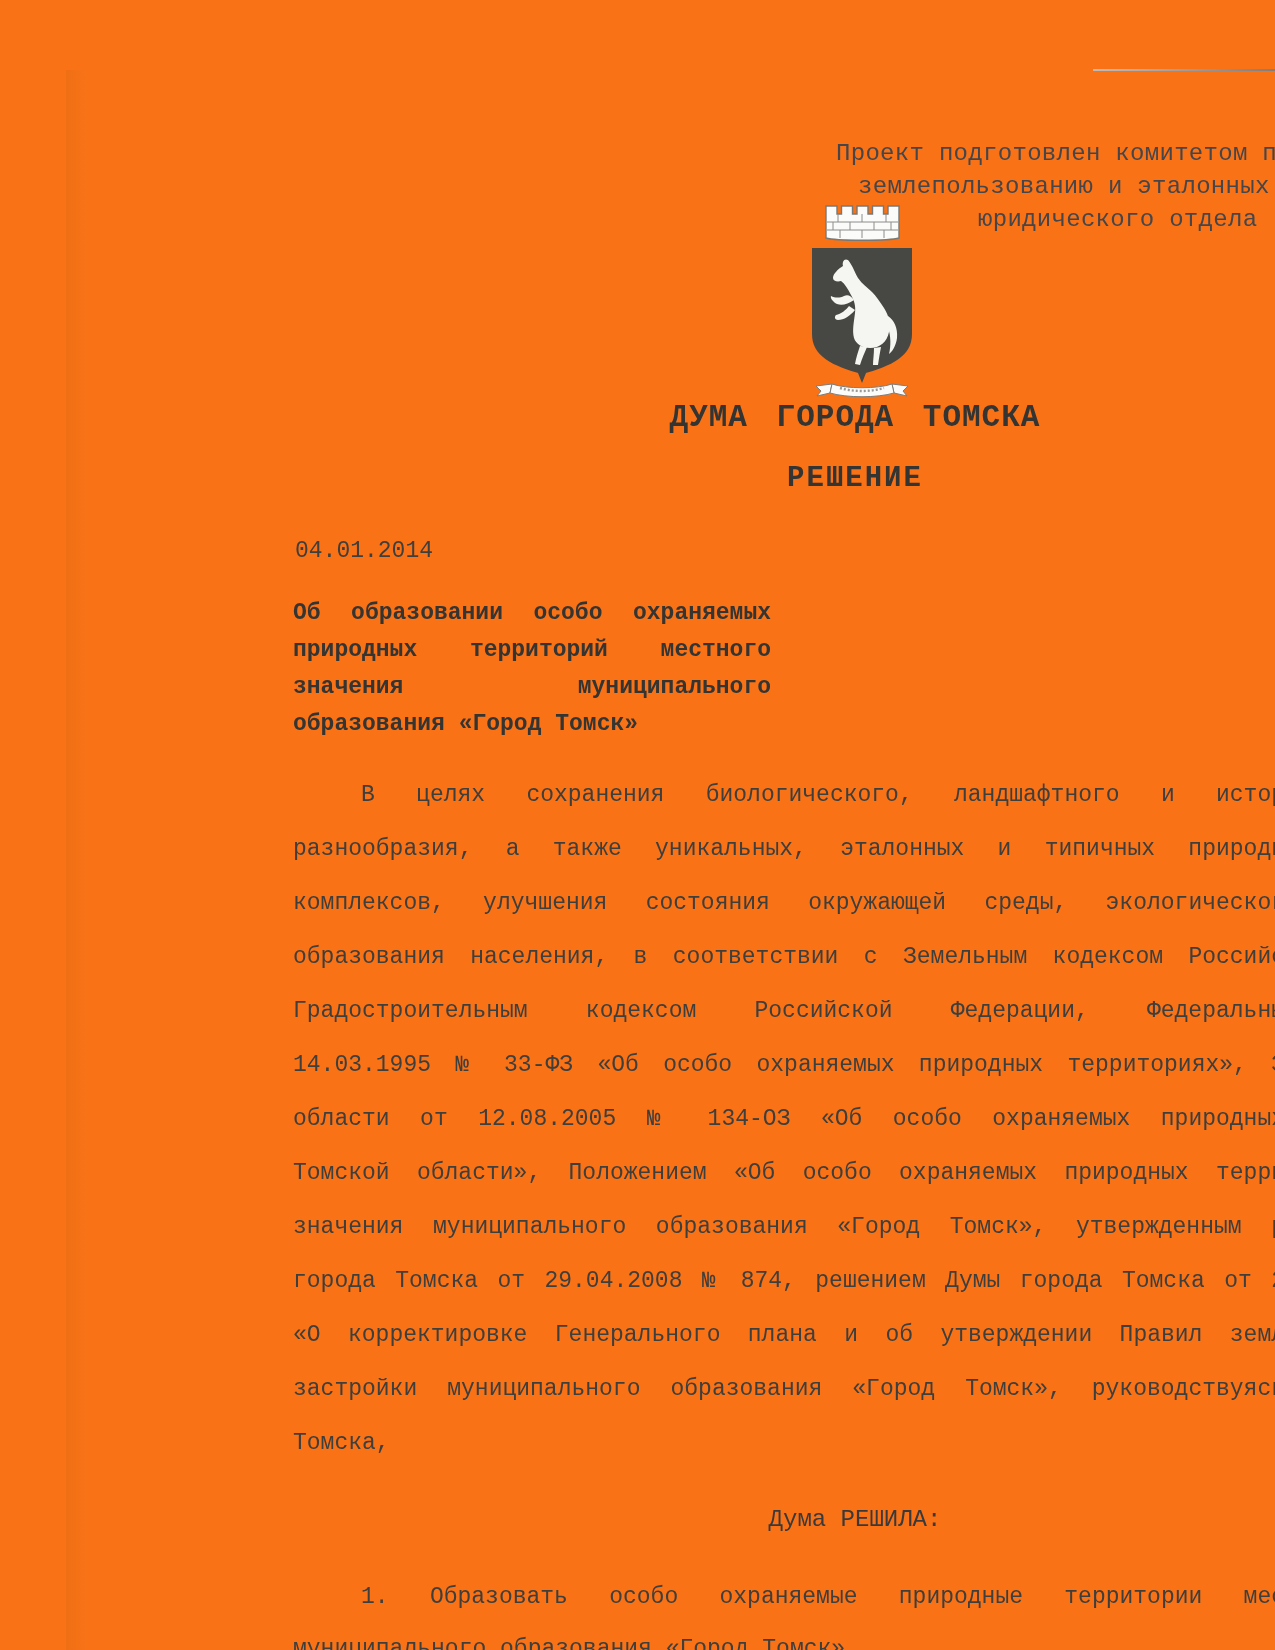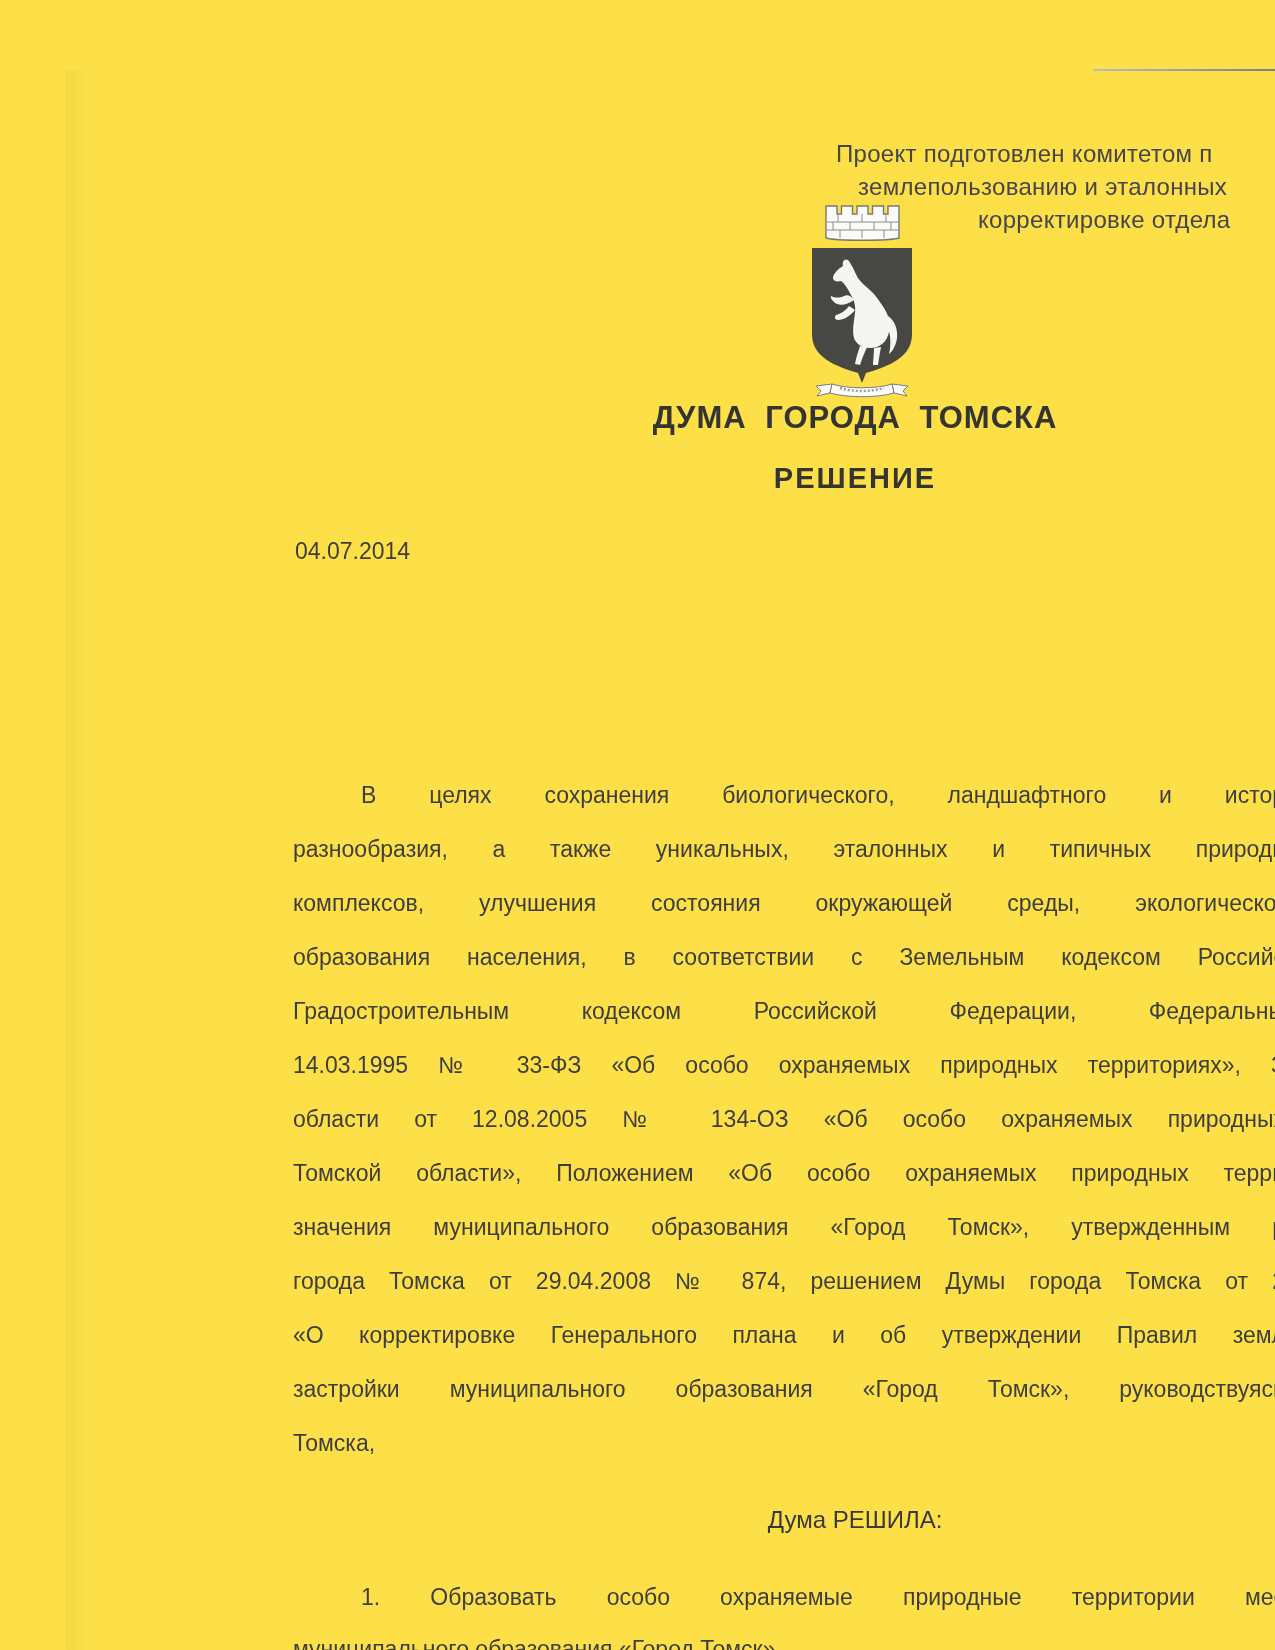--- a/index.html
+++ b/index.html
@@ -1,21 +1,21 @@
 <!DOCTYPE html>
 <html><head>
 <meta charset="utf-8">
 <style>
   html,body{margin:0;padding:0;background:#ffffff;}
   .page{
     position:relative;
     width:1275px;height:1650px;
-    background:#fde047;
+    background:#f97316;
     overflow:hidden;
-    font-family:Liberation Sans, sans-serif;
+    font-family:Liberation Mono, monospace;
     color:#3e3e3c;
   }
   
   .left-streak{position:absolute;left:66px;top:70px;width:22px;height:1580px;
     background:linear-gradient(90deg,rgba(0,0,0,0.04),rgba(0,0,0,0));}
   .top-line{position:absolute;top:69px;left:1093px;width:182px;height:2px;
     background:linear-gradient(90deg,#bdbdbd,#7e7e7e);}
   
   .note-line{position:absolute;white-space:nowrap;font-size:24px;letter-spacing:.3px;color:#45454a;}
   .note-l1{left:836px;top:140px;}
@@ -51,21 +51,21 @@
 <body>
 
 <div class="page">
 
   <div class="left-streak"></div>
   <div class="top-line"></div>
 
   <div class="note">
     <div class="note-line note-l1">Проект подготовлен комитетом п</div>
     <div class="note-line note-l2">землепользованию и эталонных</div>
-    <div class="note-line note-l3">корректировке отдела</div>
+    <div class="note-line note-l3">юридического отдела</div>
   </div>
 
   <svg class="emblem" viewBox="0 0 145 205">
     <g>
       <path d="M34 42 L34 18 L34 10 L45 10 L45 18 L49.5 18 L49.5 10 L60.5 10 L60.5 18 L65 18 L65 10 L76 10 L76 18 L80.5 18 L80.5 10 L91.5 10 L91.5 18 L96 18 L96 10 L107 10 L107 42 C97 45 44 45 34 42 Z" fill="#fbfbfa" stroke="#787876" stroke-width="1.4"></path>
       <path d="M35 26 H106 M35 34 H106 M46 18 V26 M70 18 V26 M94 18 V26 M41 26 V34 M58 26 V34 M82 26 V34 M99 26 V34 M48 34 V42 M70 34 V42 M92 34 V42" fill="none" stroke="#8c8c8a" stroke-width="1"></path>
     </g>
     <g>
       <path d="M20 52 H120 V138 C120 160 100 170 70 178 C40 170 20 160 20 138 Z" fill="#474744"></path>
       <path d="M66 177 L70 187 L74 177 Z" fill="#474744"></path>
@@ -81,22 +81,28 @@
     <g>
       <path d="M40 188 L24 190 L29 195 L25 200 L38 197 Z" fill="#fbfbfa" stroke="#7c7c7a" stroke-width="1"></path>
       <path d="M100 188 L116 190 L111 195 L115 200 L102 197 Z" fill="#fbfbfa" stroke="#7c7c7a" stroke-width="1"></path>
       <path d="M40 188 C55 193 85 193 100 188 L102 197 C85 202 55 202 38 197 Z" fill="#fbfbfa" stroke="#7c7c7a" stroke-width="1"></path>
       <path d="M48 192 C62 196 78 196 92 192" fill="none" stroke="#9a9a98" stroke-width="2.4" stroke-dasharray="2 2"></path>
     </g>
   </svg>
 
   <div class="org-title">ДУМА ГОРОДА ТОМСКА</div>
   <div class="doc-type">РЕШЕНИЕ</div>
-  <div class="doc-date">04.07.2014</div>
+  <div class="doc-date">04.01.2014</div>
 
+  <div class="subject">
+      <div class="jline">Об образовании особо охраняемых</div>
+      <div class="jline">природных территорий местного</div>
+      <div class="jline">значения муниципального</div>
+      <div class="jline no-just">образования «Город Томск»</div>
+    </div>
 
   <div class="body-col">
       <div class="jline">В целях сохранения биологического, ландшафтного и истор</div>
       <div class="jline">разнообразия, а также уникальных, эталонных и типичных природн</div>
       <div class="jline">комплексов, улучшения состояния окружающей среды, экологическог</div>
       <div class="jline">образования населения, в соответствии с Земельным кодексом Российс</div>
       <div class="jline">Градостроительным кодексом Российской Федерации, Федеральны</div>
       <div class="jline">14.03.1995 № 33-ФЗ «Об особо охраняемых природных территориях», З</div>
       <div class="jline">области от 12.08.2005 № 134-ОЗ «Об особо охраняемых природных</div>
       <div class="jline">Томской области», Положением «Об особо охраняемых природных терри</div>

